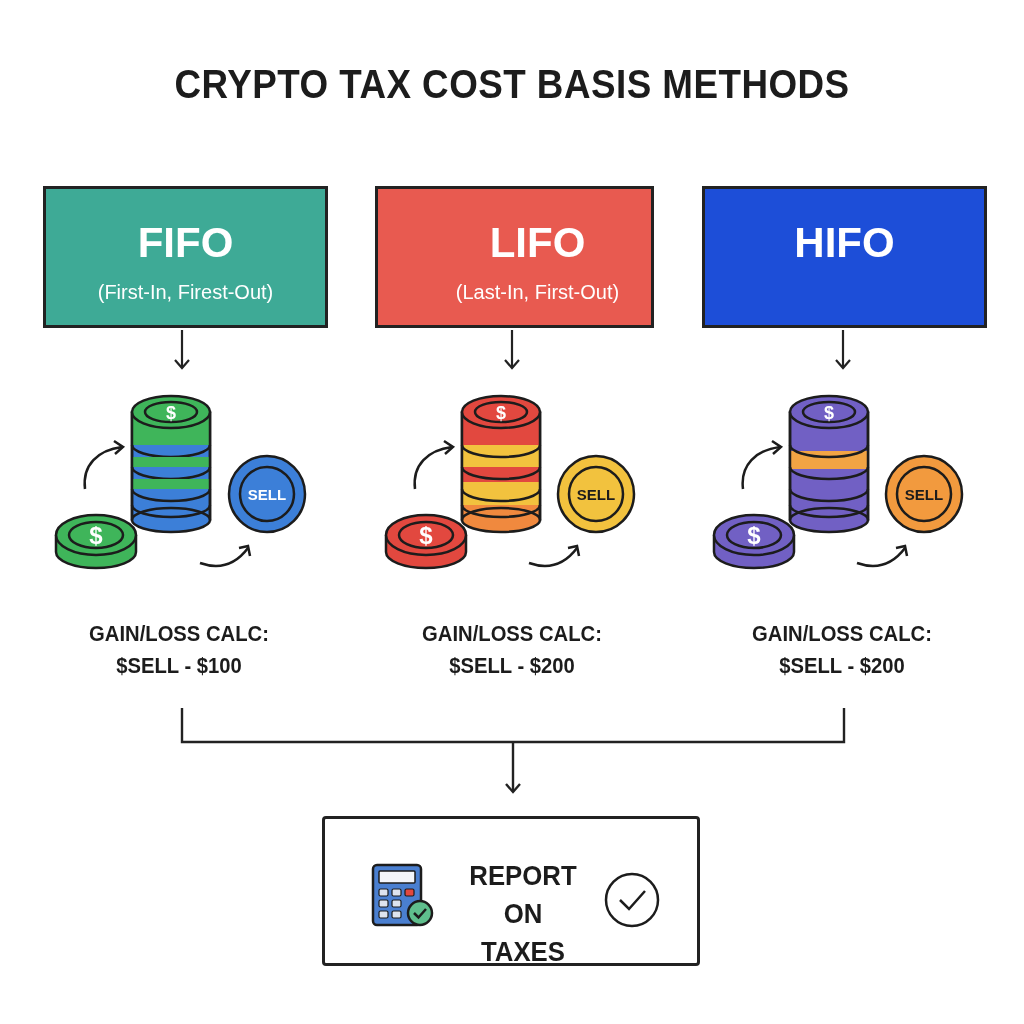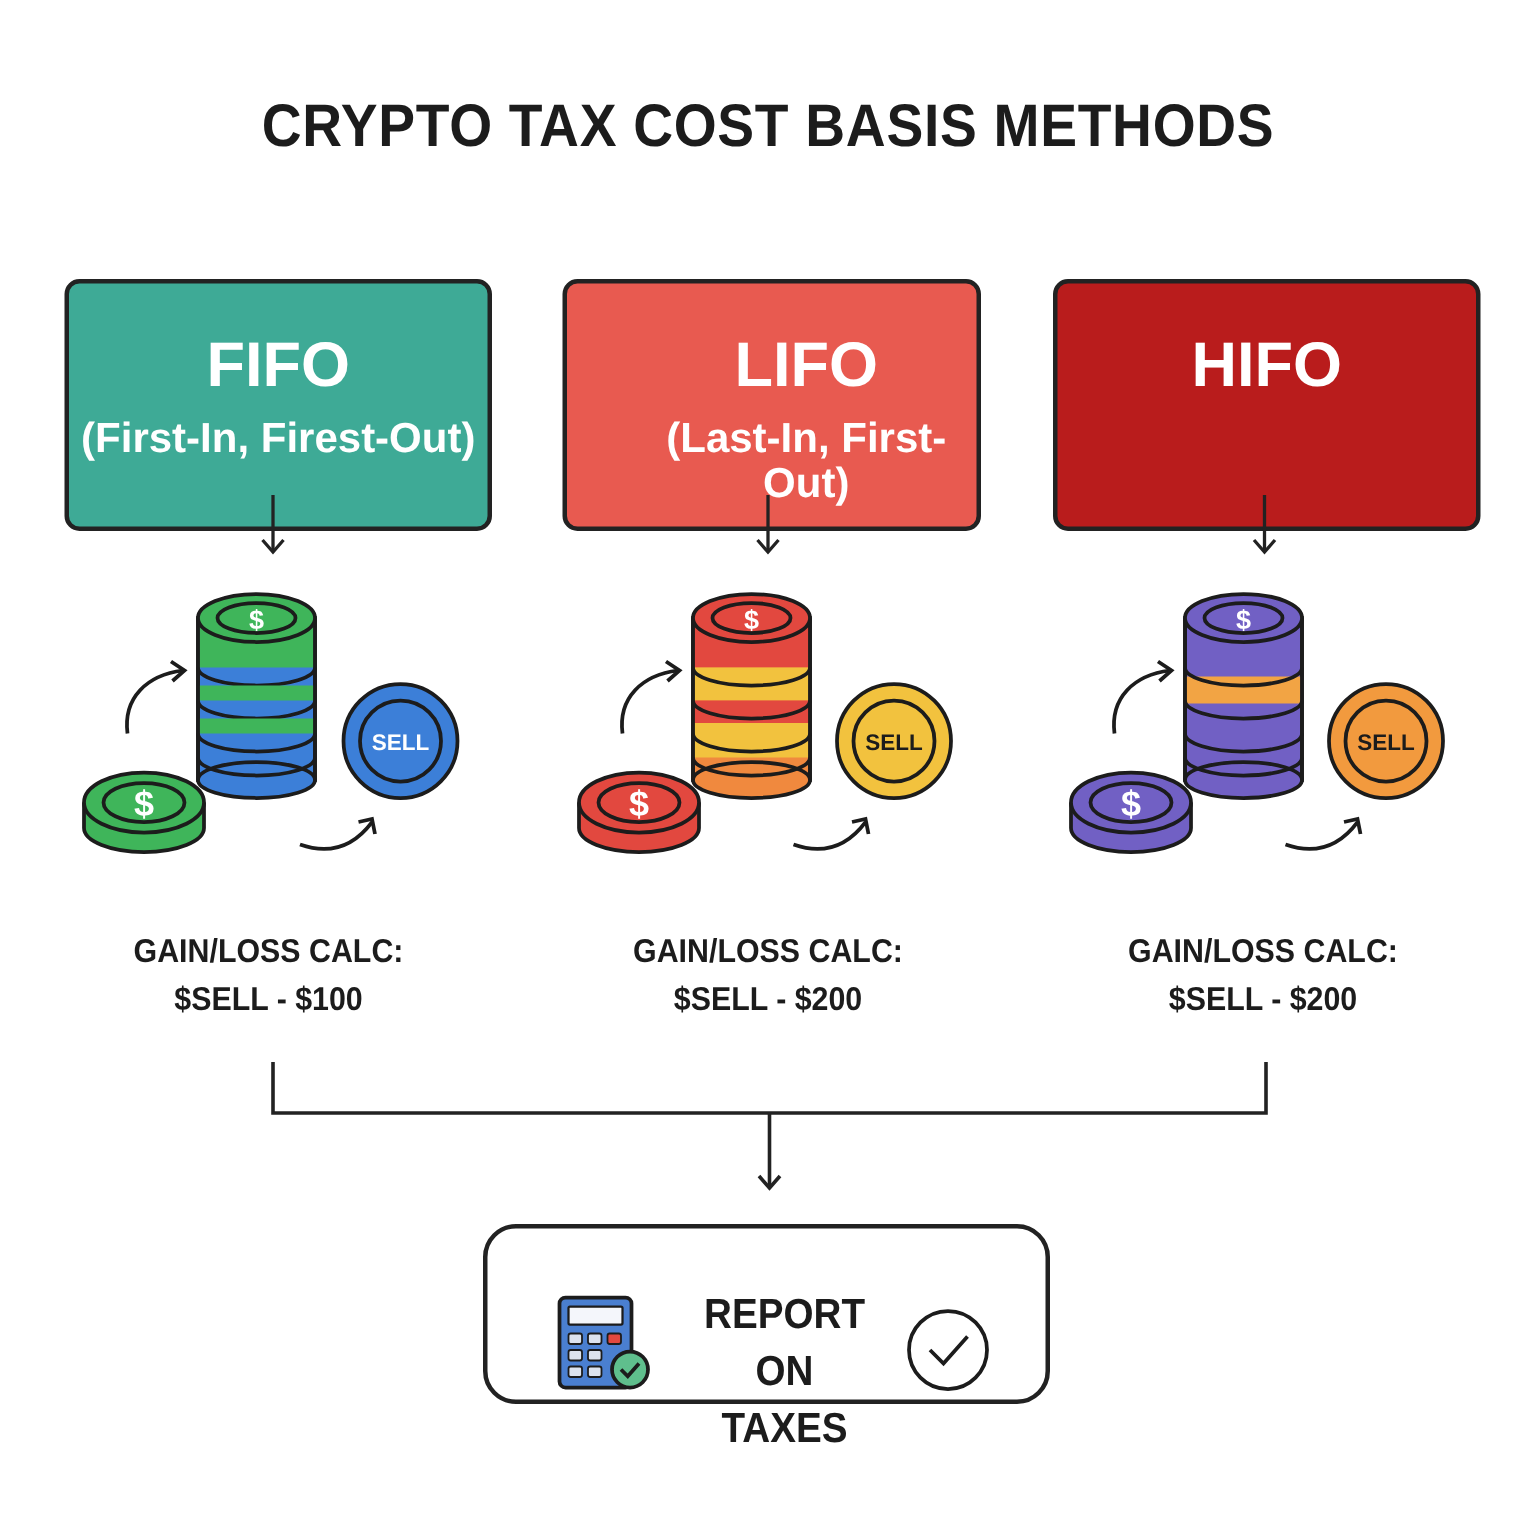--- a/index.html
+++ b/index.html
@@ -1,39 +1,39 @@
 <!DOCTYPE html>
 <html><head>
 <meta charset="utf-8">
 <style>
   html,body{margin:0;padding:0;background:#ffffff;}
   body{width:1024px;height:1024px;position:relative;overflow:hidden;font-family:"Liberation Sans","DejaVu Sans",sans-serif;color:#1c1c1c;}
   .title{position:absolute;top:62px;left:0;width:1024px;text-align:center;font-weight:700;font-size:40px;letter-spacing:0.5px;transform:scaleX(0.92);}
-  .box{position:absolute;top:186px;height:168px;border:3px solid #222;border-radius:10px;box-sizing:border-box;color:#fff;text-align:center;}
+  .box{position:absolute;top:186px;height:142px;border:3px solid #222;border-radius:0;box-sizing:border-box;color:#fff;text-align:center;}
   .box .abbr{font-size:42px;font-weight:700;margin-top:30px;line-height:48px;}
-  .box .full{font-size:28px;margin-top:10px;line-height:30px;font-weight:bold;}
+  .box .full{font-size:20px;margin-top:10px;line-height:30px;}
   .calc{position:absolute;top:618px;width:260px;text-align:center;font-weight:700;font-size:22px;line-height:32px;transform:scaleX(0.92);}
   svg.abs{position:absolute;left:0;top:0;}
-  .report{position:absolute;left:322px;top:816px;width:378px;height:120px;border:3px solid #222;border-radius:22px;box-sizing:border-box;background:#fff;}
+  .report{position:absolute;left:322px;top:816px;width:378px;height:150px;border:3px solid #222;border-radius:4px;box-sizing:border-box;background:#fff;}
   .report-text{position:absolute;left:128px;top:38px;width:140px;text-align:center;font-weight:700;font-size:28px;line-height:38px;transform:scaleX(0.92);}
 </style>
 </head>
 <body>
 
 <div class="title">CRYPTO TAX COST BASIS METHODS</div>
 
 <div class="box" style="left:43px;width:285px;background:#3eaa96;">
   <div class="abbr">FIFO</div>
   <div class="full">(First-In, Firest-Out)</div>
 </div>
 <div class="box" style="left:375px;width:279px;background:#e85a50;padding-left:46px;">
   <div class="abbr">LIFO</div>
   <div class="full">(Last-In, First-Out)</div>
 </div>
-<div class="box" style="left:702px;width:285px;background:#b91c1c;">
+<div class="box" style="left:702px;width:285px;background:#1d4ed8;">
   <div class="abbr">HIFO</div>
 </div>
 
 <svg class="abs" width="1024" height="1024" viewBox="0 0 1024 1024">
   <defs>
     <marker id="ah" markerWidth="10" markerHeight="10" refX="5" refY="5" orient="auto">
       <path d="M1,1 L5,5 L1,9" fill="none" stroke="#222" stroke-width="1.6"></path>
     </marker>
   </defs>
   <g stroke="#222" stroke-width="2.2" fill="none">

